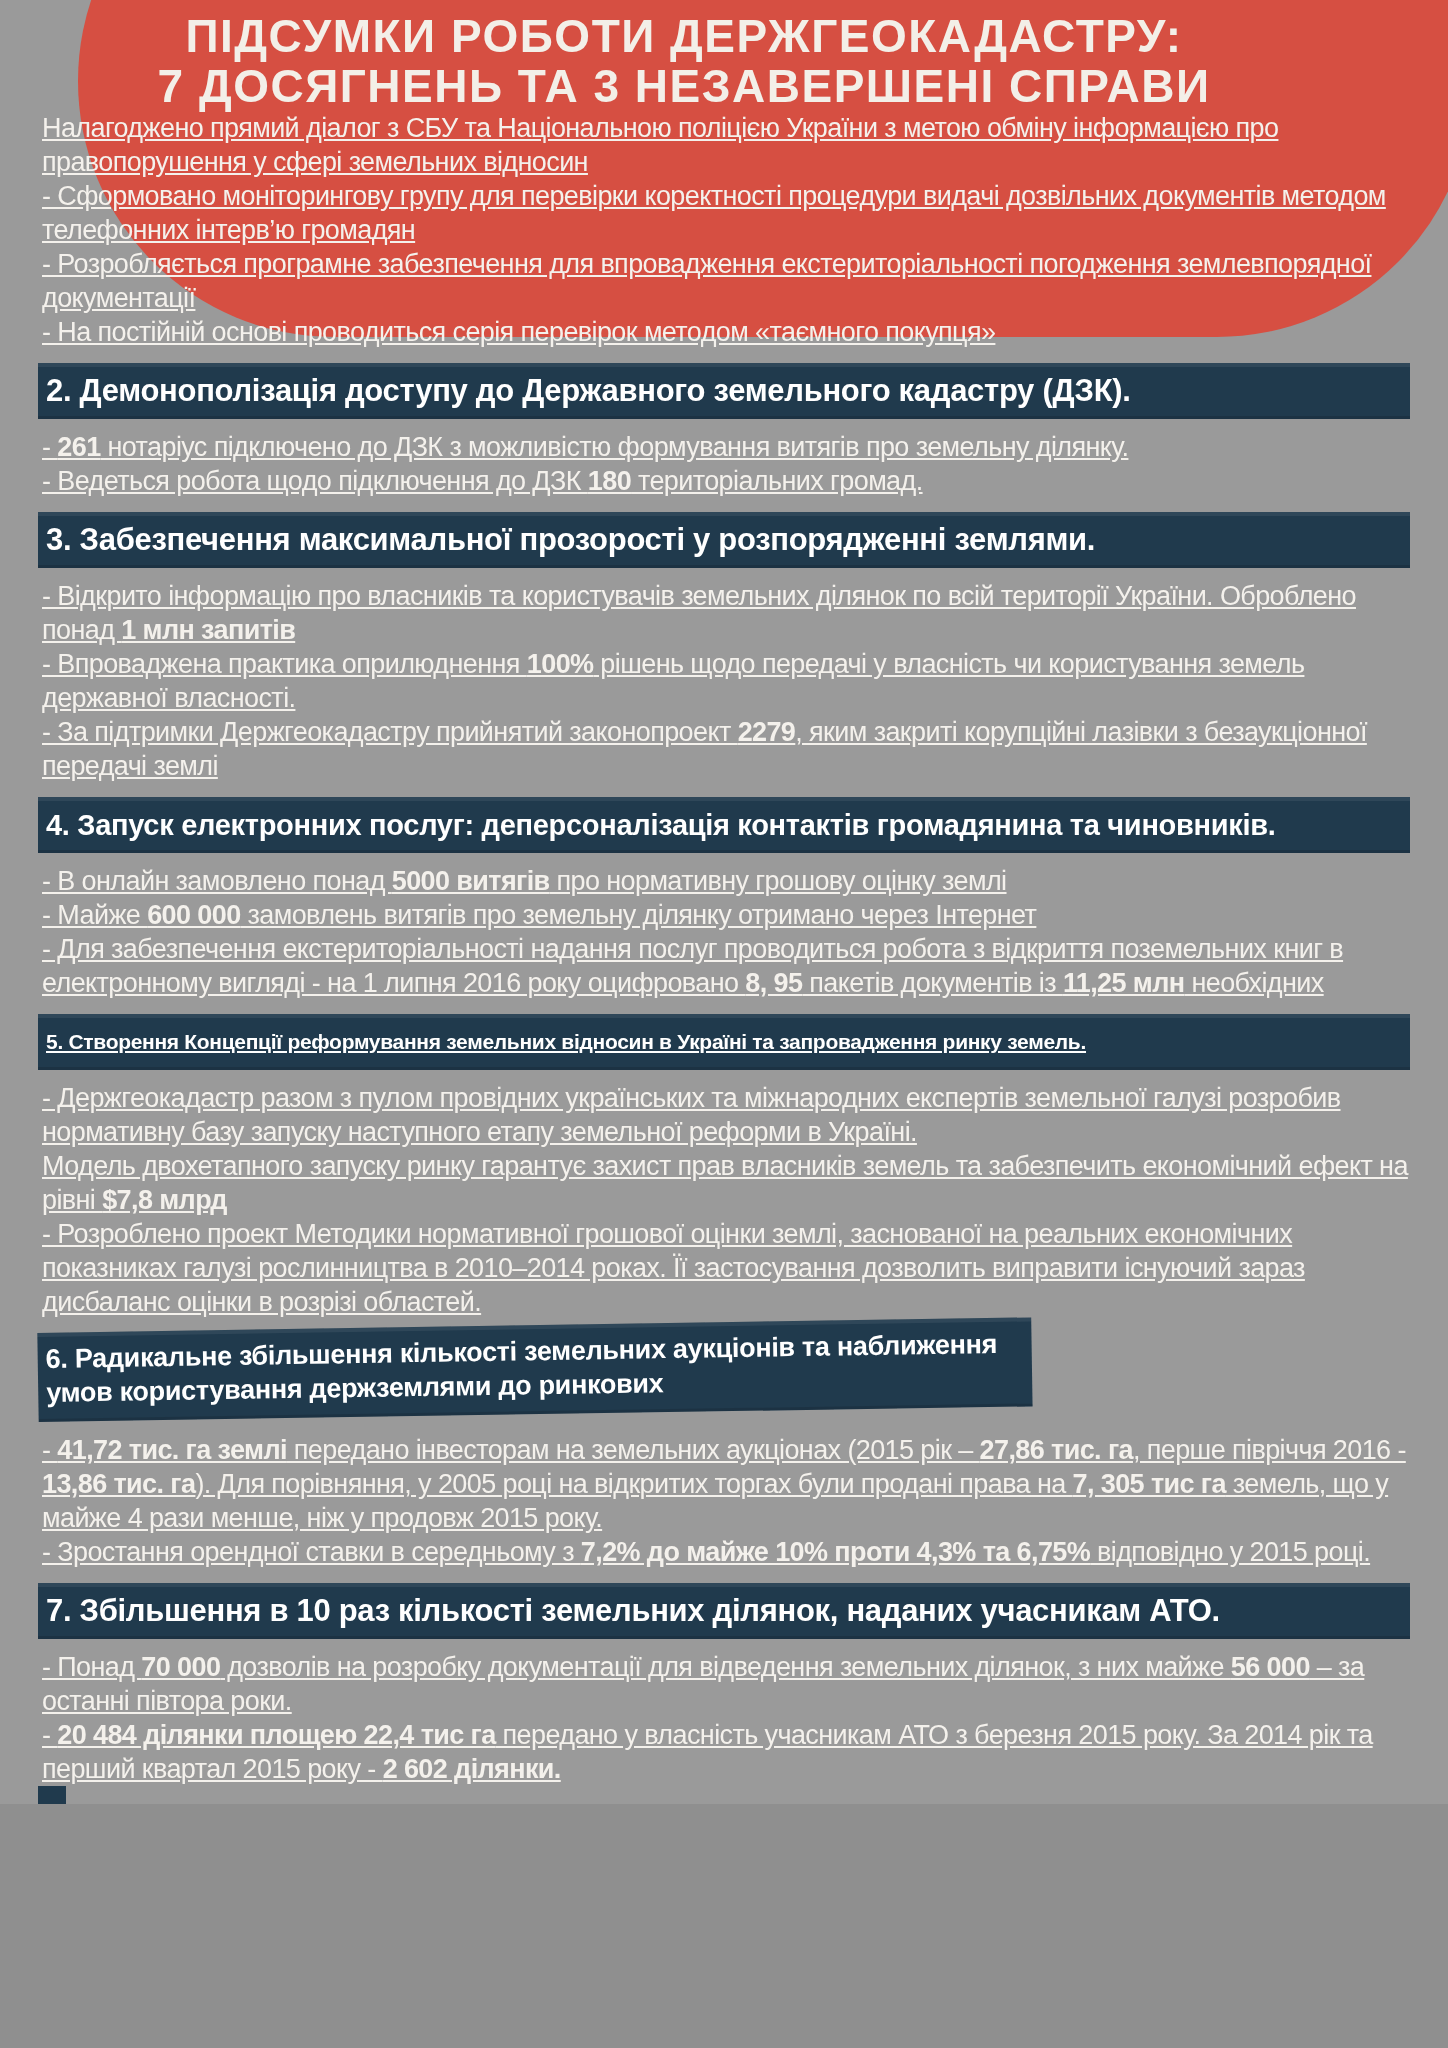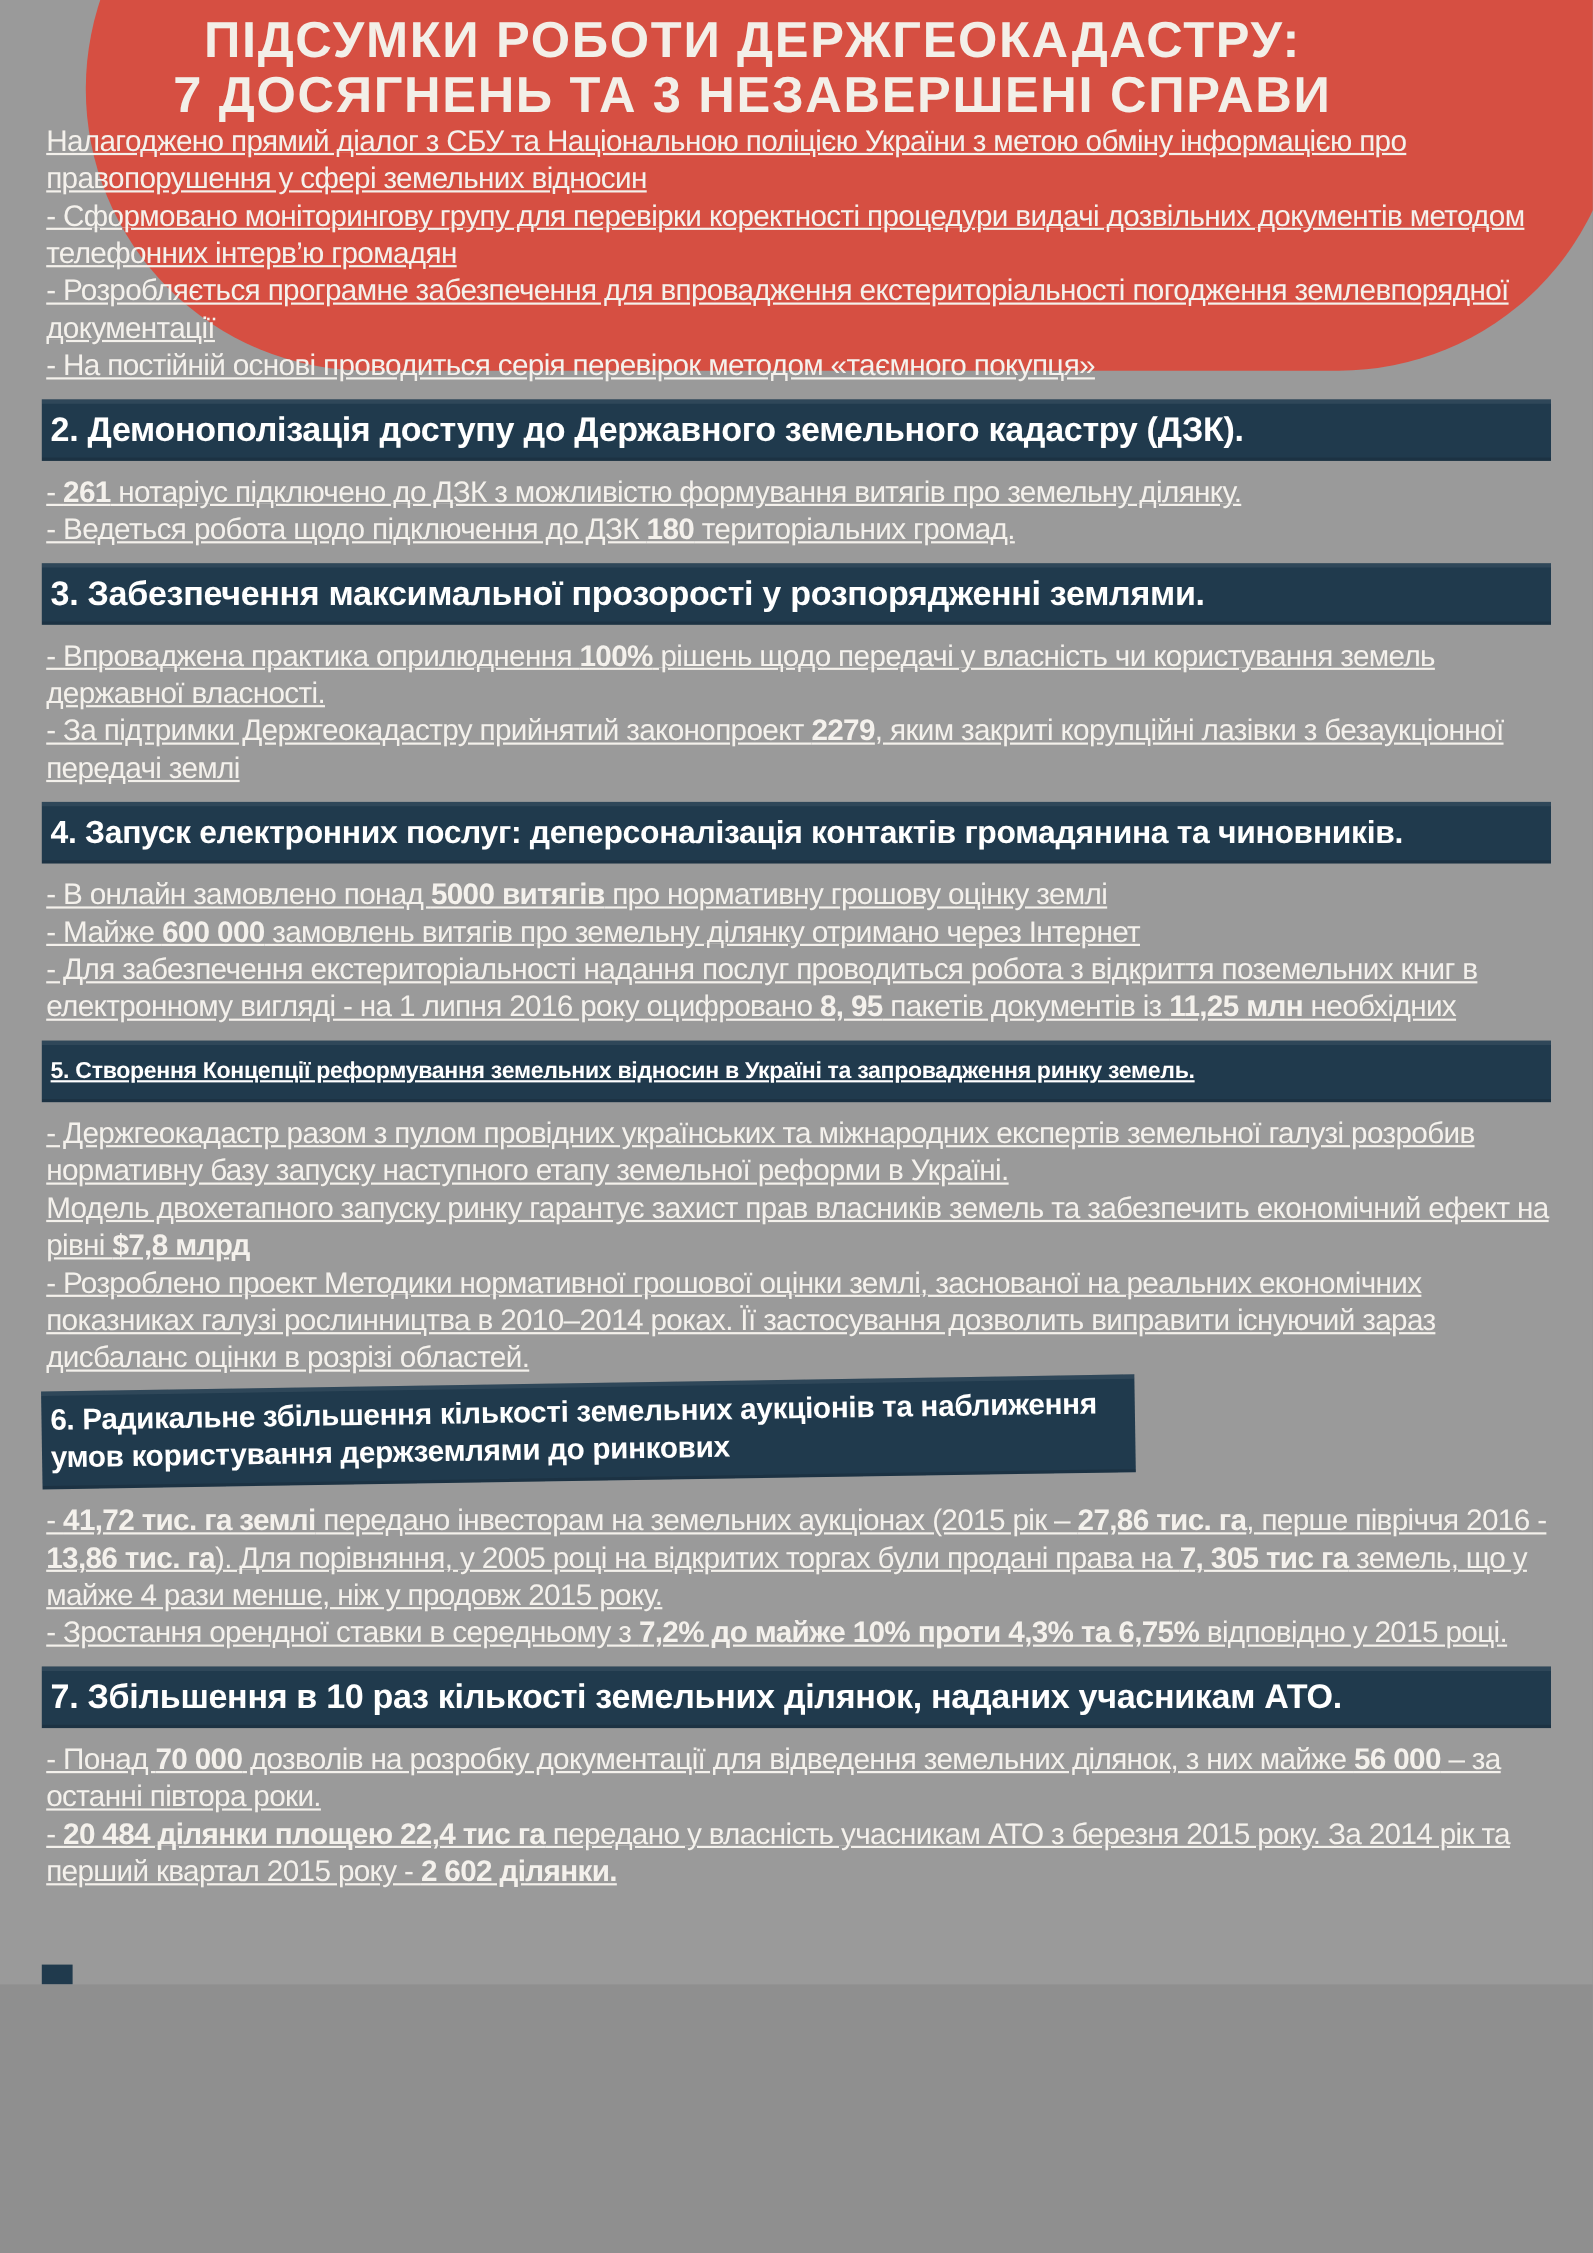--- a/index.html
+++ b/index.html
@@ -105,20 +105,21 @@
       <div class="bar">2. Демонополізація доступу до Державного земельного кадастру (ДЗК).</div>
       <div class="body">
         <p><span>- </span><b>261</b><span> нотаріус підключено до ДЗК з можливістю формування витягів про земельну ділянку.</span></p>
         <p><span>- Ведеться робота щодо підключення до ДЗК </span><b>180</b><span> територіальних громад.</span></p>
       </div>
     </section>
 
     <section>
       <div class="bar">3. Забезпечення максимальної прозорості у розпорядженні землями.</div>
       <div class="body">
+        <p><span>- Відкрито інформацію про власників та користувачів земельних ділянок по всій території України. Оброблено понад </span><b>1 млн запитів</b></p>
         <p><span>- Впроваджена практика оприлюднення </span><b>100%</b><span> рішень щодо передачі у власність чи користування земель державної власності.</span></p>
         <p><span>- За підтримки Держгеокадастру прийнятий законопроект </span><b>2279</b><span>, яким закриті корупційні лазівки з безаукціонної передачі землі</span></p>
       </div>
     </section>
 
     <section>
       <div class="bar size-m">4. Запуск електронних послуг: деперсоналізація контактів громадянина та чиновників.</div>
       <div class="body">
         <p><span>- В онлайн замовлено понад </span><b>5000 витягів</b><span> про нормативну грошову оцінку землі</span></p>
         <p><span>- Майже </span><b>600 000</b><span> замовлень витягів про земельну ділянку отримано через Інтернет</span></p>

